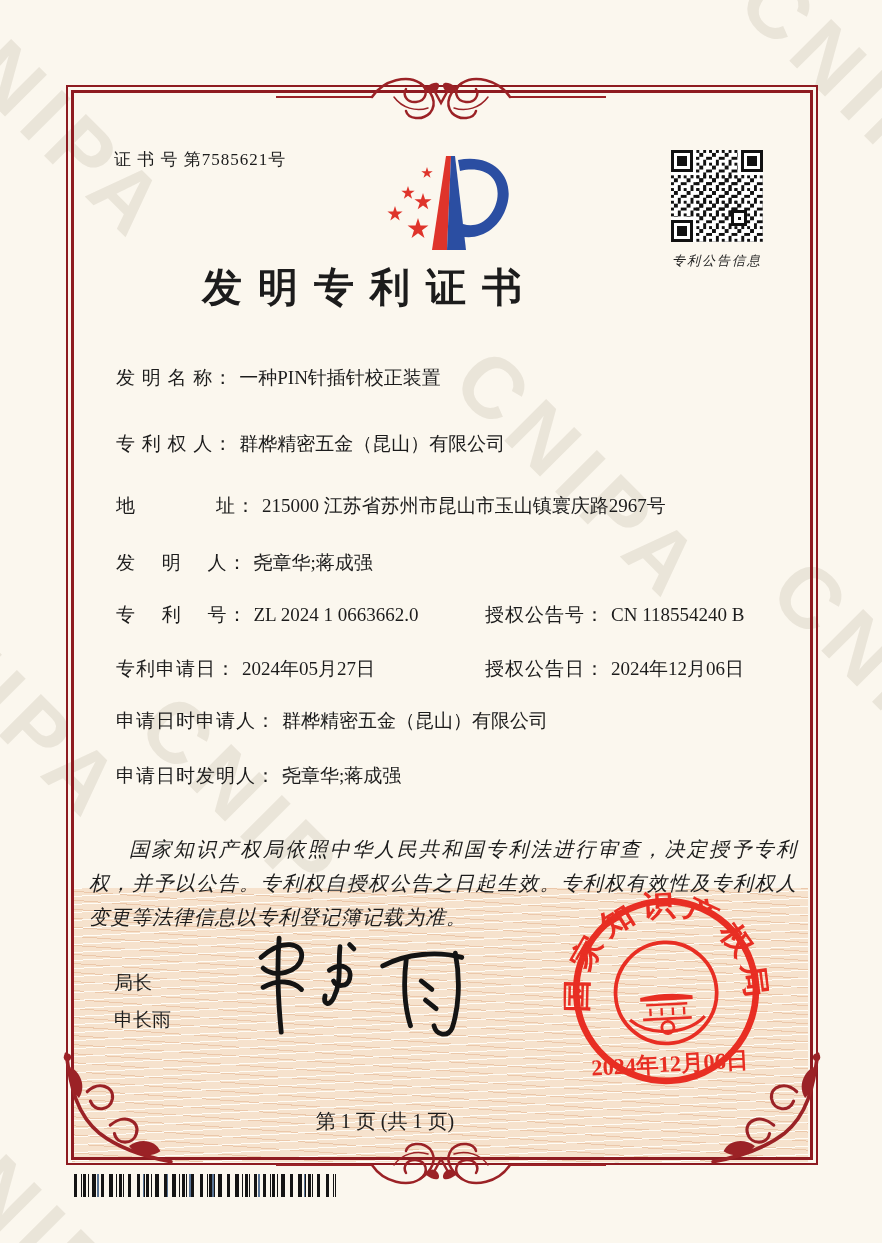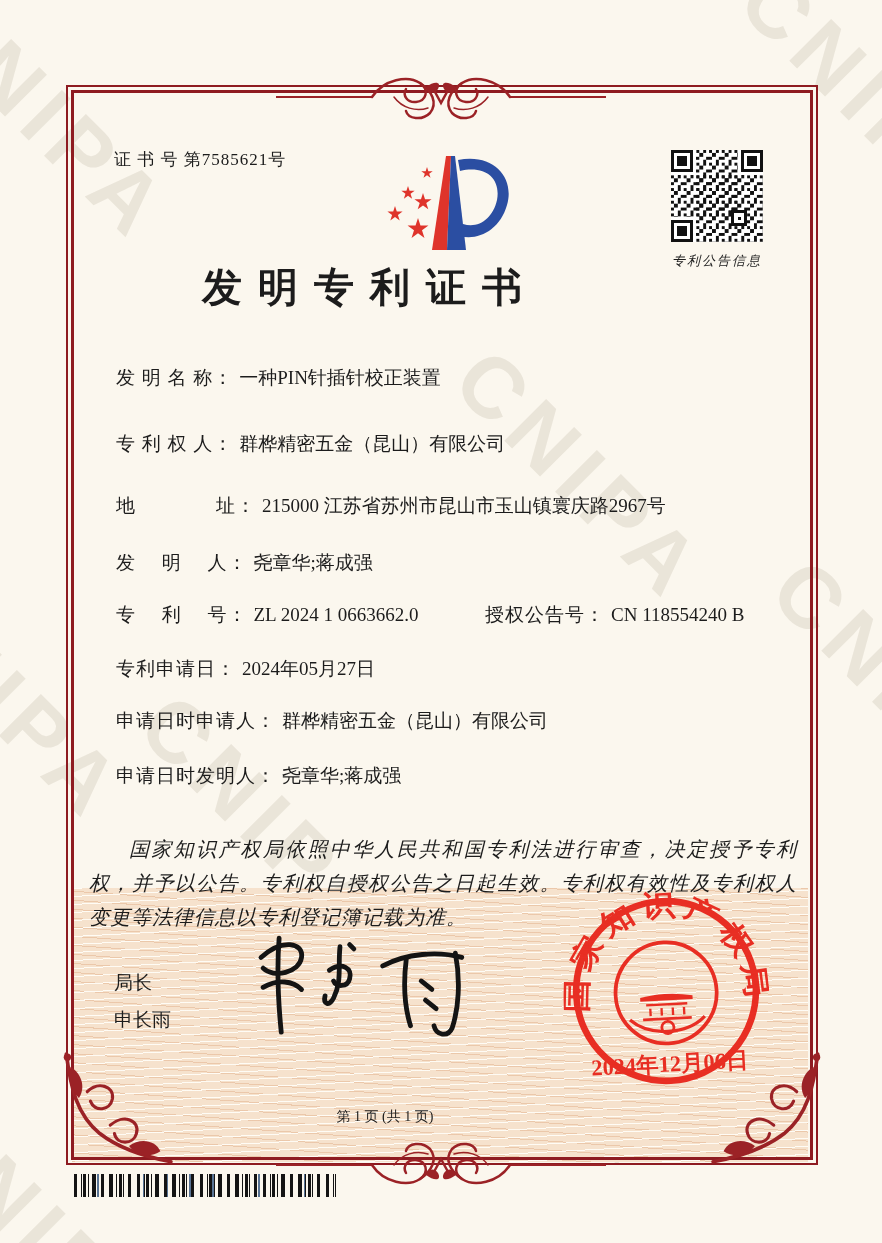--- a/index.html
+++ b/index.html
@@ -62,21 +62,21 @@
     text-align:justify;text-indent:2em;
   }
   
   .signoff{position:absolute;left:114px;top:966px;z-index:4;
     font-family:Liberation Mono, monospace;font-size:19px;line-height:37px;}
   .signature{position:absolute;left:246px;top:922px;z-index:4;}
   
   .seal{position:absolute;left:563px;top:888px;width:206px;height:206px;z-index:5;
     transform:rotate(-3deg);opacity:0.95;}
   
-  .page-no{position:absolute;left:0;top:1108px;width:770px;z-index:4;text-align:center;font-size:14px;}
+  .page-no{position:absolute;left:0;top:1108px;width:770px;z-index:4;text-align:center;font-size:20px;}
   .barcode{
     position:absolute;left:74px;top:1174px;width:262px;height:23px;z-index:4;
     background-image:
       repeating-linear-gradient(90deg,#141414 0 3px,transparent 3px 9px),
       repeating-linear-gradient(90deg,#141414 0 1px,transparent 1px 7px),
       repeating-linear-gradient(90deg,rgba(20,60,110,0.7) 0 2px,transparent 2px 23px);
   }
 </style>
 </head>
 <body>
@@ -227,20 +227,23 @@
   <span class="lbl">发　 明　 人：</span><span class="val">尧章华;蒋成强</span>
 </div>
 <div class="row" style="top:601px;width:700px;">
   <span class="lbl">专　 利　 号：</span><span class="val">ZL 2024 1 0663662.0</span>
   <span class="col2">
     <span class="lbl">授权公告号：</span><span class="val">CN 118554240 B</span>
   </span>
 </div>
 <div class="row" style="top:655px;width:700px;">
   <span class="lbl">专利申请日：</span><span class="val">2024年05月27日</span>
+  <span class="col2">
+    <span class="lbl">授权公告日：</span><span class="val">2024年12月06日</span>
+  </span>
 </div>
 <div class="row" style="top:707px;text-align:right;">
   <span class="lbl">申请日时申请人：</span><span class="val">群桦精密五金（昆山）有限公司</span>
 </div>
 <div class="row" style="top:762px;">
   <span class="lbl">申请日时发明人：</span><span class="val">尧章华;蒋成强</span>
 </div>
 
 <div class="statement">
   <span>国家知识产权局依照中华人民共和国专利法进行审查，决定授予专利权，并予以公告。</span><span>专利权自授权公告之日起生效。专利权有效性及专利权人变更等法律信息以专利登记簿记载为准。</span>

